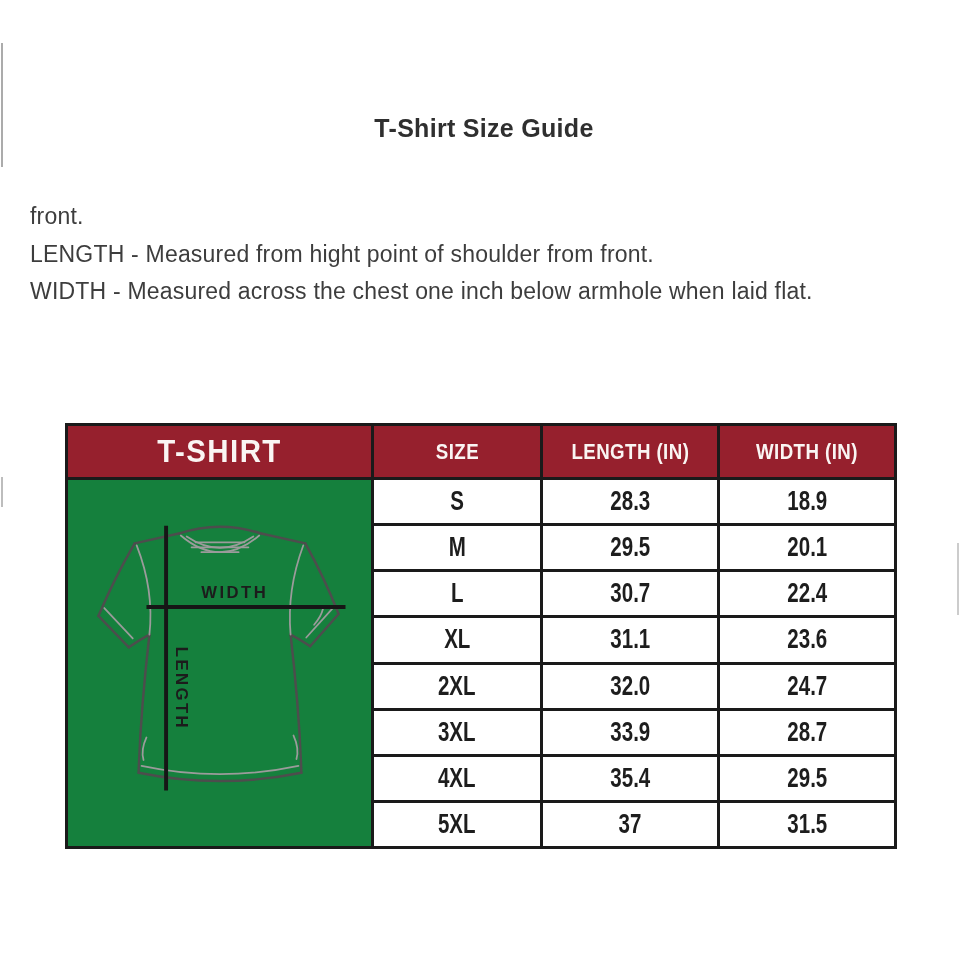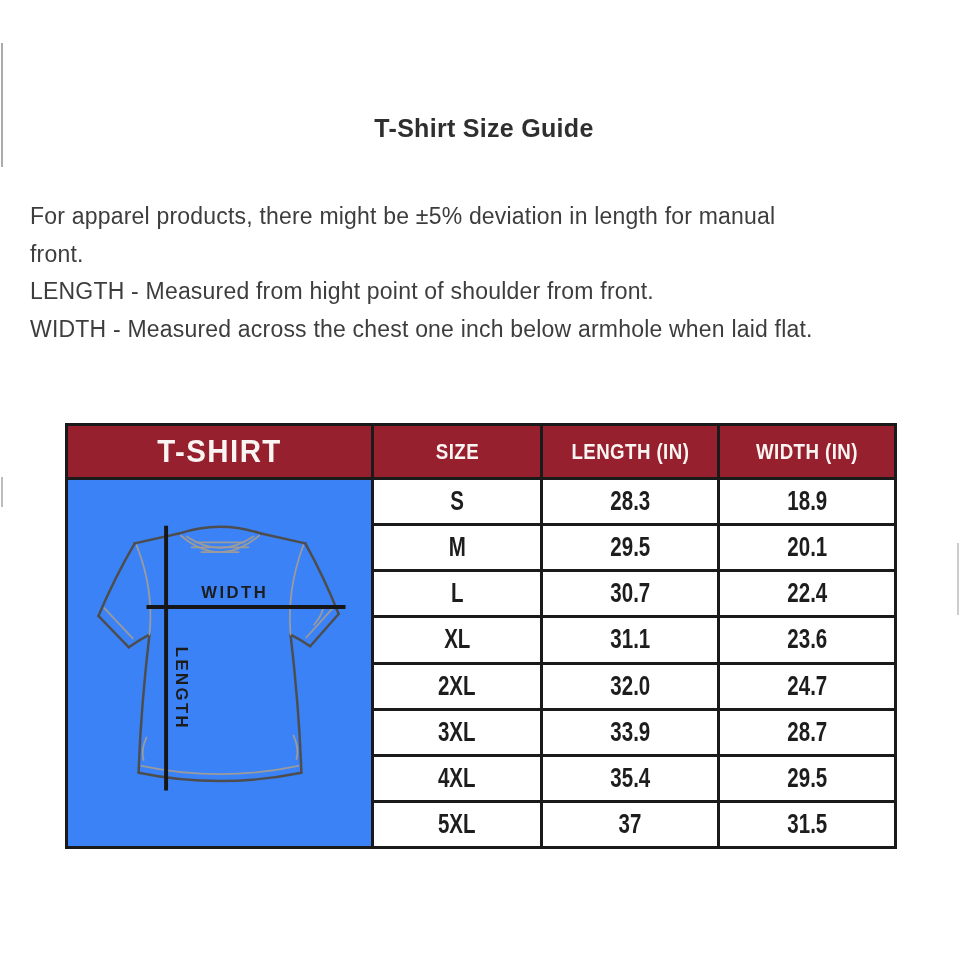--- a/index.html
+++ b/index.html
@@ -55,41 +55,40 @@
     font-size:22px; font-weight:700; letter-spacing:0.5px;
     transform:scaleX(0.85);
     white-space:nowrap;
   }
   .cond {
     display:inline-block;
     font-weight:700; font-size:27px; color:#1d1d1d;
     transform:scaleX(0.76);
     white-space:nowrap;
   }
-  .illus-cell { background:#3b82f6; }
+  .illus-cell { background:#15803d; }
   .diagram-label {
     font-family:"Liberation Sans", sans-serif;
     font-size:17px; font-weight:700;
     letter-spacing:2.5px;
     fill:#1c1c1c;
   }
 </style>
 </head>
 <body>
 
 <div class="canvas">
 
   <div class="artifact art-left-1"></div>
   <div class="artifact art-left-2"></div>
   <div class="artifact art-right-1"></div>
 
   <h1 class="title">T-Shirt Size Guide</h1>
 
   <div class="desc">
-    <div>For apparel products, there might be ±5% deviation in length for manual</div>
     <div>front.</div>
     <div>LENGTH - Measured from hight point of shoulder from front.</div>
     <div>WIDTH - Measured across the chest one inch below armhole when laid flat.</div>
   </div>
 
   <table class="size-table">
     <colgroup>
       <col style="width:306px">
       <col style="width:169px">
       <col style="width:177px">

